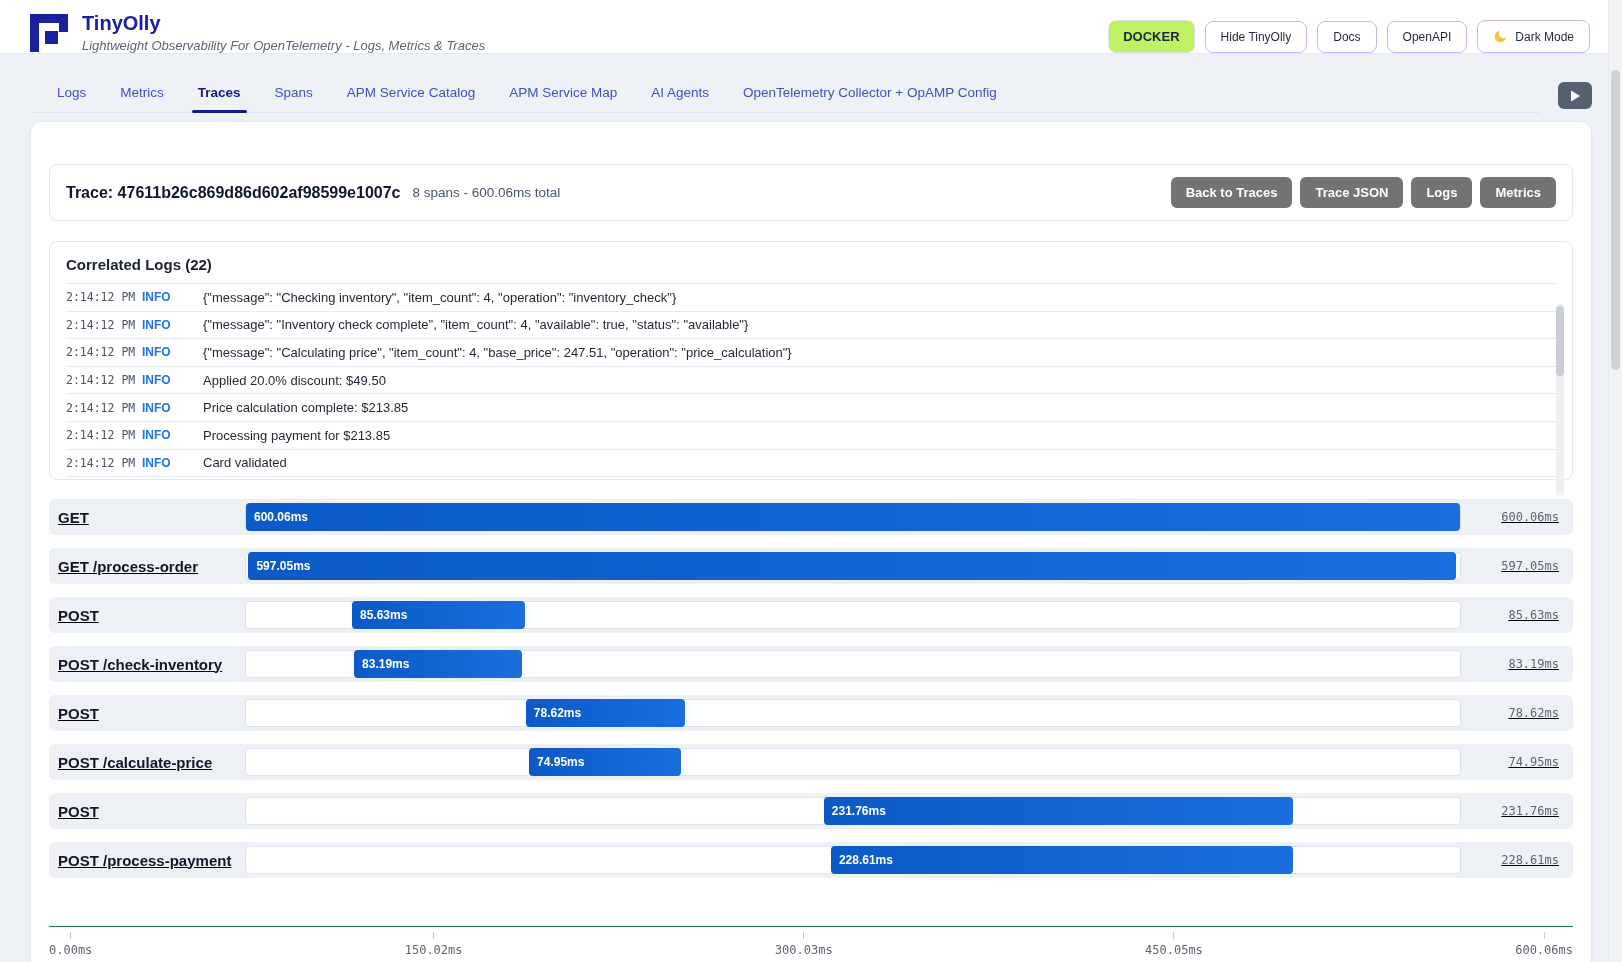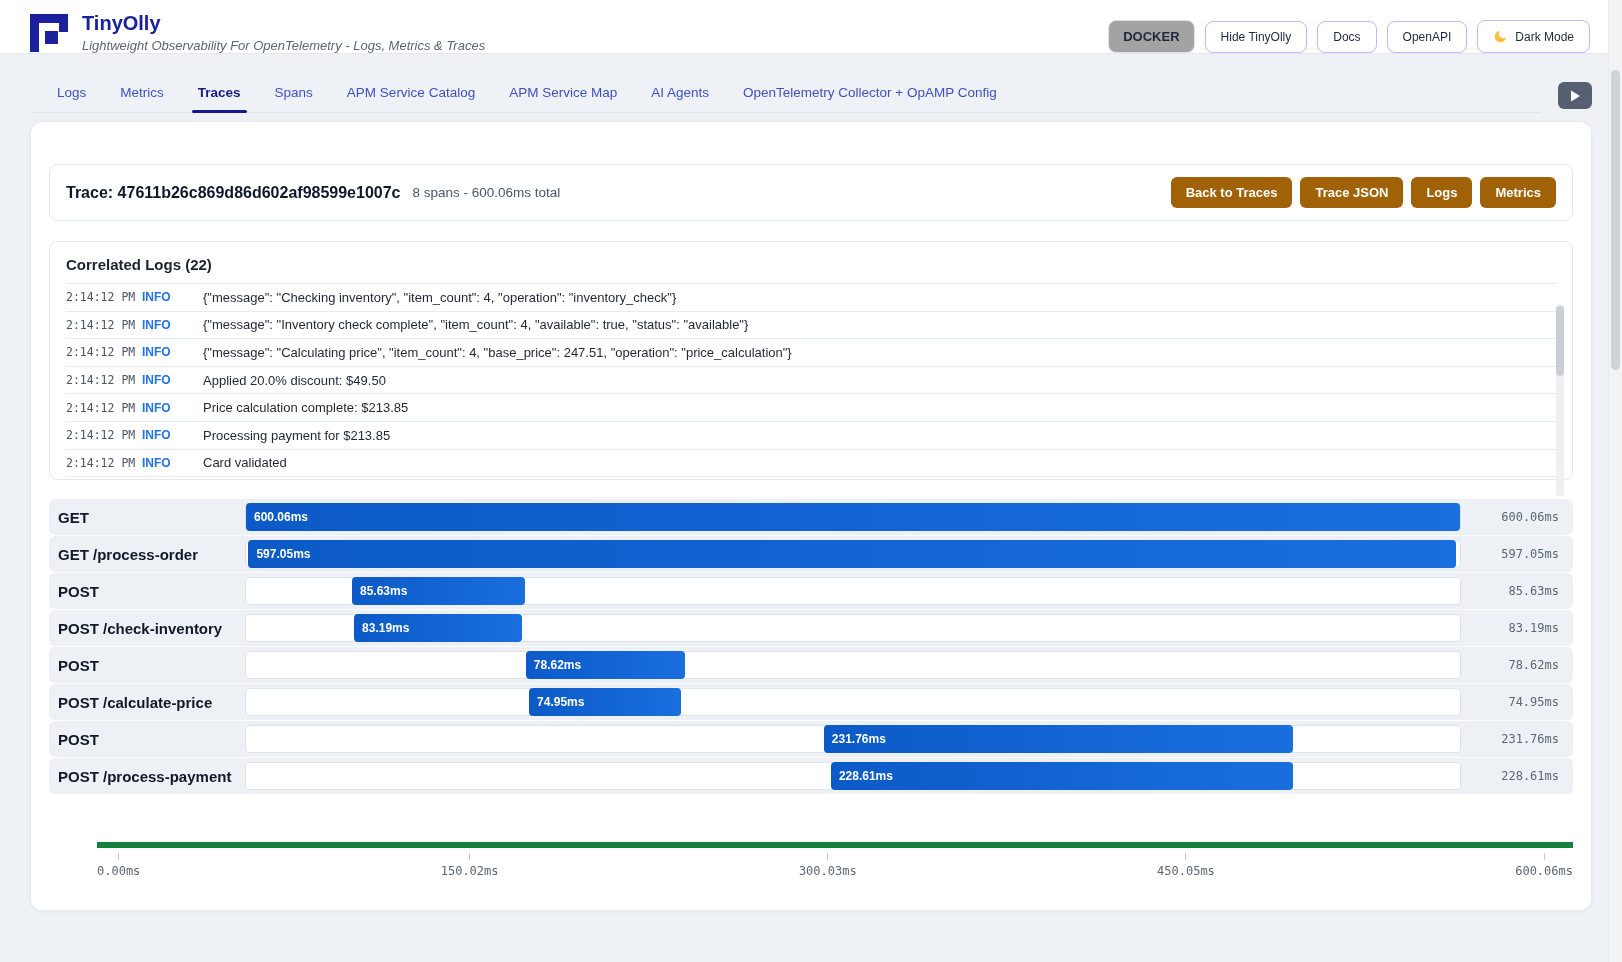--- a/index.html
+++ b/index.html
@@ -9,21 +9,21 @@
   .topbar { background:#fff; border-bottom:1px solid #e5e8ee; height:54px; display:flex; align-items:flex-end; padding:0 32px 0 30px; }
   .brand { display:flex; align-items:flex-start; gap:14px; }
   .logo { position:relative; width:38px; height:38px; margin-top:2px; }
   .logo .bar-top { position:absolute; left:0; top:0; width:38px; height:9px; background:#1b209e; }
   .logo .bar-left { position:absolute; left:0; top:0; width:9px; height:38px; background:#1b209e; }
   .logo .stub-right { position:absolute; right:0; top:0; width:9px; height:18px; background:#1b209e; }
   .logo .inner-sq { position:absolute; left:15px; top:17px; width:13px; height:13px; background:#1b209e; }
   .brand-text .app-name { font-size:20px; font-weight:bold; color:#1b209e; line-height:22px; }
   .brand-text .tagline { font-size:13px; color:#5a6572; margin-top:4px;font-style:italic; }
   .topbar-actions { margin-left:auto; display:flex; align-items:center; gap:10px; }
-  .chip { font-size:13px; font-weight:bold; color:#1f2937; background:#a3a3a3; border:1px solid #dde1e8; border-radius:8px; padding:8px 14px; cursor:default; }
+  .chip { font-size:13px; font-weight:bold; color:#1f2937; background:#bef264; border:1px solid #dde1e8; border-radius:8px; padding:8px 14px; cursor:default; }
   .top-btn { font-size:12px; color:#1f2937; background:#fff; border:1px solid #c4b5fd; border-radius:8px; padding:8px 15px; display:flex; align-items:center; gap:7px; cursor:pointer; }
   .moon { width:15px; height:15px; display:inline-block; }
 
   
   .content { margin:0 30px; }
 
   
   .tabrow { display:flex; align-items:flex-end; margin-top:22px; }
   .tabs { flex:1; display:flex; gap:30px; border-bottom:1px solid #e2e6ec; padding:0 10px 0 25px; }
   .tab { background:none; border:none; font-family:inherit; font-size:13.5px; color:#4150c0; font-weight:500; padding:9px 2px 12px 2px; cursor:pointer; position:relative; }
@@ -31,44 +31,44 @@
   .tab.active::after { content:""; position:absolute; left:-4px; right:-4px; bottom:-1px; height:3px; background:#151b86; border-radius:2px; }
   .play-btn { margin-left:18px; margin-bottom:4px; width:34px; height:27px; background:#566070; border:none; border-radius:6px; display:flex; align-items:center; justify-content:center; cursor:pointer; }
 
   
   .card { background:#fff; border:1px solid #e6eaf0; border-radius:12px; box-shadow:0 1px 3px rgba(16,24,40,.05); margin-top:8px; padding:18px 18px 16px 18px; min-height:790px; }
 
   .trace-head { border:1px solid #e3e8ef; border-radius:8px; padding:12px 16px; display:flex; align-items:center; margin-top:24px;justify-content:center; }
   .trace-title { font-size:16px; font-weight:bold; color:#0f172a; }
   .trace-summary { font-size:13.5px; color:#49566b; margin-left:12px; }
   .trace-actions { margin-left:auto; display:flex; gap:8px; }
-  .blue-btn { background:#a16207; color:#fff; border:none; border-radius:6px; font-family:inherit; font-size:13px; font-weight:600; padding:8px 15px; cursor:pointer; }
+  .blue-btn { background:#737373; color:#fff; border:none; border-radius:6px; font-family:inherit; font-size:13px; font-weight:600; padding:8px 15px; cursor:pointer; }
 
   
   .logs-card { border:1px solid #e3e8ef; border-radius:8px; margin-top:20px; padding:14px 16px 0 16px; position:relative; }
   .logs-title { font-size:15px; font-weight:bold; color:#1a2332; padding-bottom:10px; }
   .log-list { border-top:1px solid #e6ebf1; height:196px; overflow:hidden; }
   .log-row { display:flex; align-items:center; height:27.6px; border-bottom:1px solid #e6ebf1; }
   .log-time { width:76px; flex:none; font-family:"DejaVu Sans Mono", monospace; font-size:11.5px; color:#4b5563; }
   .log-level { width:61px; flex:none; font-size:12px; font-weight:bold; color:#2273e5; }
   .log-msg { flex:1; font-size:13px; color:#1f2733; white-space:nowrap; overflow:hidden; }
   .log-scrollbar { position:absolute; right:8px; top:62px; width:8px; height:192px; background:#eef0f3; border-radius:4px; }
   .log-scroll-thumb { position:absolute; left:0; top:2px; width:8px; height:70px; background:#c9cdd4; border-radius:4px; cursor:pointer; }
 
   
-  .waterfall { margin-top:19px; display:flex; flex-direction:column; gap:1px; }
+  .waterfall { margin-top:19px; display:flex; flex-direction:column; gap:13px;text-decoration:underline; }
   .wf-row { background:#edf1f6; border-radius:6px; height:36px; display:flex; align-items:center; }
   .wf-label { width:196px; flex:none; padding-left:9px; font-size:15px; font-weight:bold; color:#111827; white-space:nowrap; }
   .wf-track { flex:1; position:relative; height:28px; background:#fff; border:1px solid #dce3ec; border-radius:4px; }
   .wf-bar { position:absolute; top:-1px; bottom:-1px; background:linear-gradient(90deg,#0b5ac7,#1a6ede); border-radius:4px; display:flex; align-items:center; cursor:pointer; }
   .wf-bar span { color:#fff; font-size:12px; font-weight:bold; padding-left:8px; white-space:nowrap; }
   .wf-dur { width:112px; flex:none; text-align:right; padding-right:14px; font-family:"DejaVu Sans Mono", monospace; font-size:12px; color:#5b6673; }
 
   
-  .axis { margin-top:48px; border-top:6px solid #15803d; padding-top:5px; display:flex; justify-content:space-between;margin-left:48px; }
+  .axis { margin-top:48px; border-top:1px solid #15803d; padding-top:5px; display:flex; justify-content:space-between; }
   .axis-tick { display:flex; flex-direction:column; align-items:center; gap:4px; }
   .axis-tick .tick-mark { width:1px; height:7px; background:#c3cad4; }
   .axis-tick .tick-label { font-family:"DejaVu Sans Mono", monospace; font-size:12px; color:#5a6673; }
 
   
   .page-scrollbar { position:fixed; top:0; right:0; width:14px; height:962px; background:#f2f3f5; border-left:1px solid #e7e9ec; }
   .page-scroll-thumb { position:absolute; top:70px; left:2px; width:9px; height:300px; background:#ced3da; border-radius:5px; cursor:pointer; }
 </style>
 </head>
 <body>

